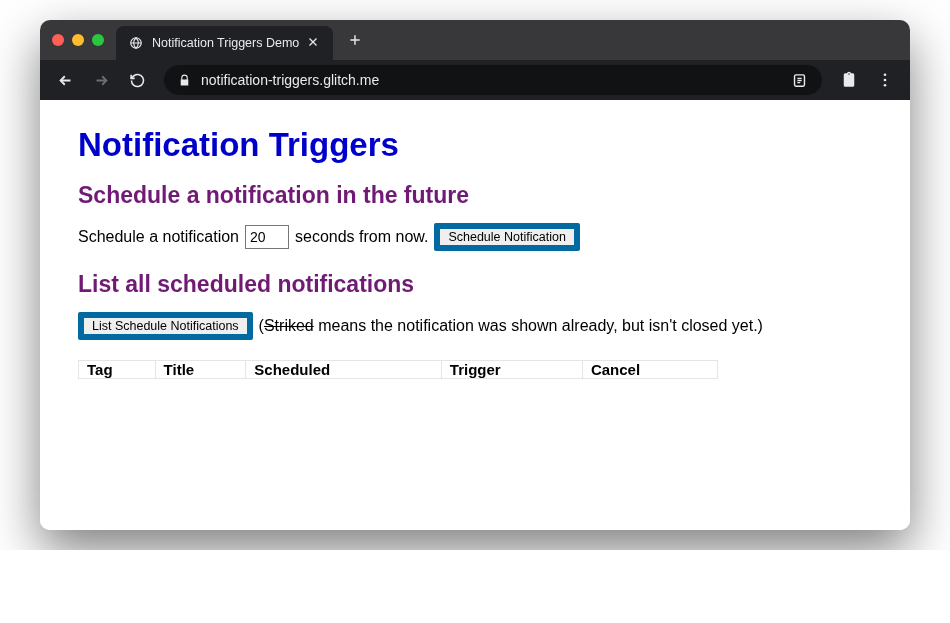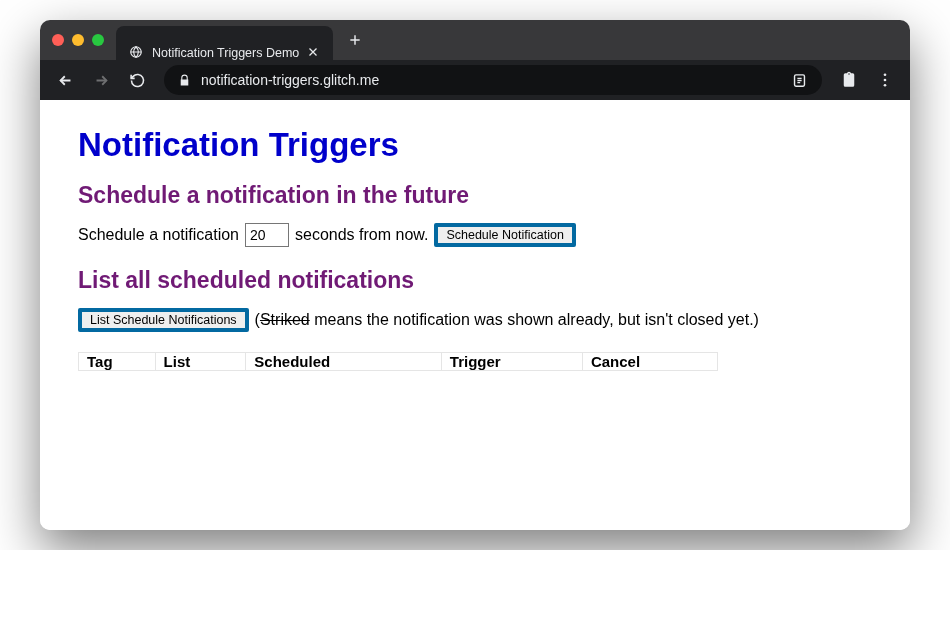--- a/index.html
+++ b/index.html
@@ -32,21 +32,21 @@
     }
     .tl-red { background: #ff5f57; }
     .tl-yellow { background: #febc2e; }
     .tl-green { background: #28c840; }
     .tab {
       background: #202124;
       height: 34px;
       margin-top: 6px;
       border-radius: 8px 8px 0 0;
       display: flex;
-      align-items: flex-end;
+      align-items: center;
       padding: 0 12px;
       gap: 8px;
       color: #e8eaed;
       font-size: 12.5px;
       min-width: 210px;
     }
     .tab-favicon {
       width: 16px; height: 16px;
       display: flex; align-items: center; justify-content: center;
     }
@@ -125,21 +125,21 @@
     }
     .num-input {
       width: 44px;
       height: 24px;
       border: 1px solid #767676;
       padding: 2px 4px;
       font-size: 14px;
       font-family: inherit;
     }
     .btn {
-      border: 4px solid #0369a1;
+      border: 6px solid #0369a1;
       background: #efefef;
       padding: 1px 8px;
       font-size: 12.5px;
       font-family: inherit;
       cursor: pointer;
       border-radius: 2px;
     }
     .striked { text-decoration: line-through; }
     .table {
       border-collapse: collapse;
@@ -257,21 +257,21 @@
       <button class="btn">List Schedule Notifications</button>
       <span>
         <span>(</span><span class="striked">Striked</span><span> means the notification was shown already, but isn't closed yet.)</span>
       </span>
     </p>
 
     <table class="table">
       <thead>
         <tr>
           <th class="th-tag">Tag</th>
-          <th class="th-title">List</th>
+          <th class="th-title">Title</th>
           <th class="th-scheduled">Scheduled</th>
           <th class="th-trigger">Trigger</th>
           <th class="th-cancel">Cancel</th>
         </tr>
       </thead>
     </table>
   </div>
 
 </div>
 

